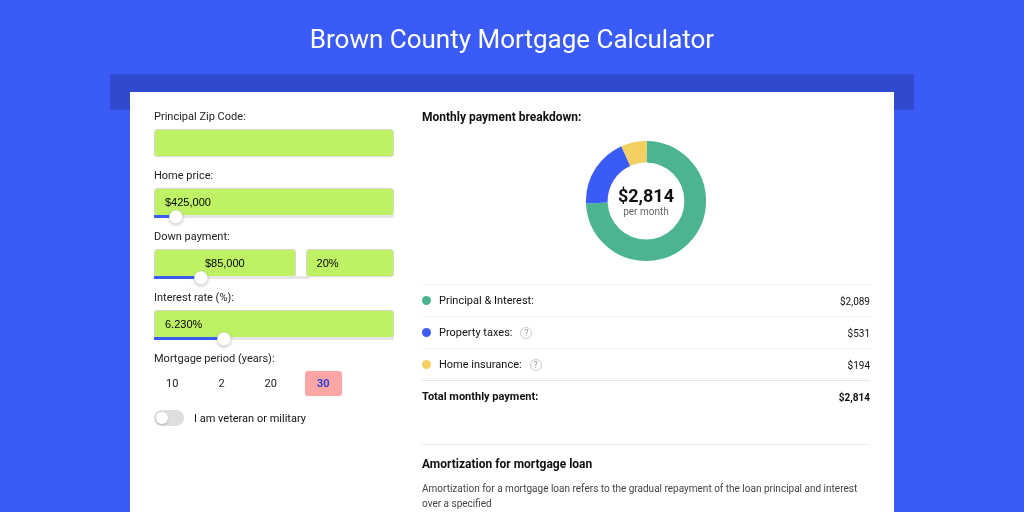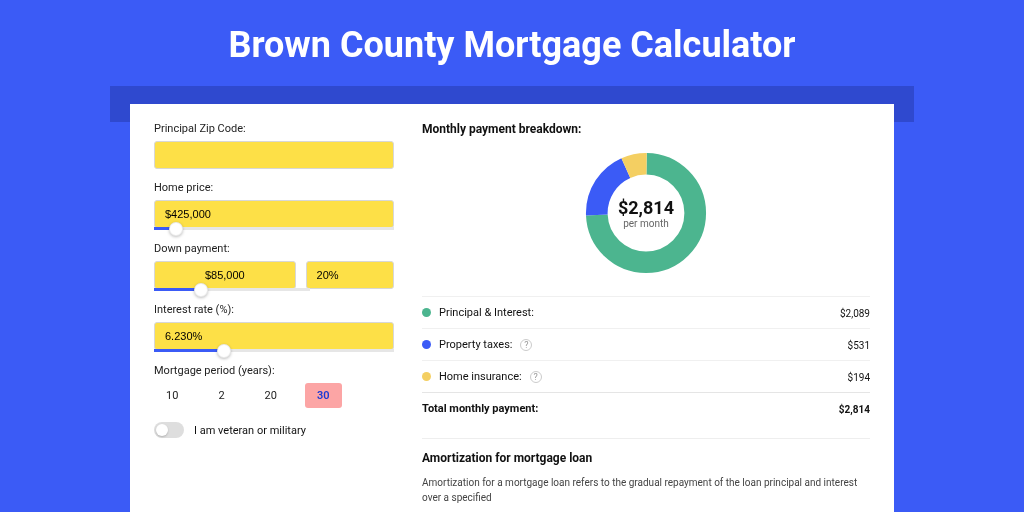--- a/index.html
+++ b/index.html
@@ -6,22 +6,22 @@
     body {
       font-family: -apple-system, BlinkMacSystemFont, "Segoe UI", Roboto, Arial, sans-serif;
       background: #3b5bf6;
       width: 1024px;
       height: 512px;
       overflow: hidden;
     }
     .page-title {
       color: #fff;
       text-align: center;
-      font-size: 36px;
-      font-weight: 700;
+      font-size: 26px;
+      font-weight: 400;
       padding: 24px 0 20px;
     }
     .header-band {
       background: #2f49cf;
       height: 36px;
       margin: 0 110px;
     }
     .card {
       background: #fff;
       margin: -18px 130px 0;
@@ -36,21 +36,21 @@
     .right { flex: 1; }
     .field-group { margin-bottom: 12px; }
     .label { font-size: 11px; color: #222; margin-bottom: 6px; display: block; }
     .input {
       width: 100%;
       height: 28px;
       border: 1px solid #d7d7d7;
       border-radius: 3px;
       padding: 12px 10px;
       font-size: 11px;
-      background: #fde047;
+      background: #bef264;
     }
     .slider-track {
       position: relative;
       height: 3px;
       background: #e6e6e6;
       margin-top: -1px;
     }
     .slider-fill {
       position: absolute;
       left: 0; top: 0; bottom: 0;
@@ -116,21 +116,21 @@
     .break-row:first-of-type { border-top: 1px solid #f0f0f0; }
     .break-left { display: flex; align-items: center; gap: 8px; }
     .dot { width: 9px; height: 9px; border-radius: 50%; }
     .info-icon {
       font-size: 9px; color: #999; border: 1px solid #ccc;
       width: 12px; height: 12px; border-radius: 50%;
       display: inline-flex; align-items: center; justify-content: center;
     }
     .break-value { font-size: 10px; }
     .break-total { font-weight: 700; border-top: 1px solid #e5e5e5; }
-    .amort-box { margin-top: 14px; padding-top: 12px; border-top: 1px solid #eee; }
+    .amort-box { margin-top: 32px; padding-top: 12px; border-top: 1px solid #eee; }
     .amort-title { font-size: 12px; font-weight: 700; margin-bottom: 10px; }
     .amort-text { font-size: 10px; color: #444; line-height: 1.5; }
   </style>
 </head>
 <body>
 
 <div class="page-title">Brown County Mortgage Calculator</div>
 <div class="header-band"></div>
 
 <div class="card">

